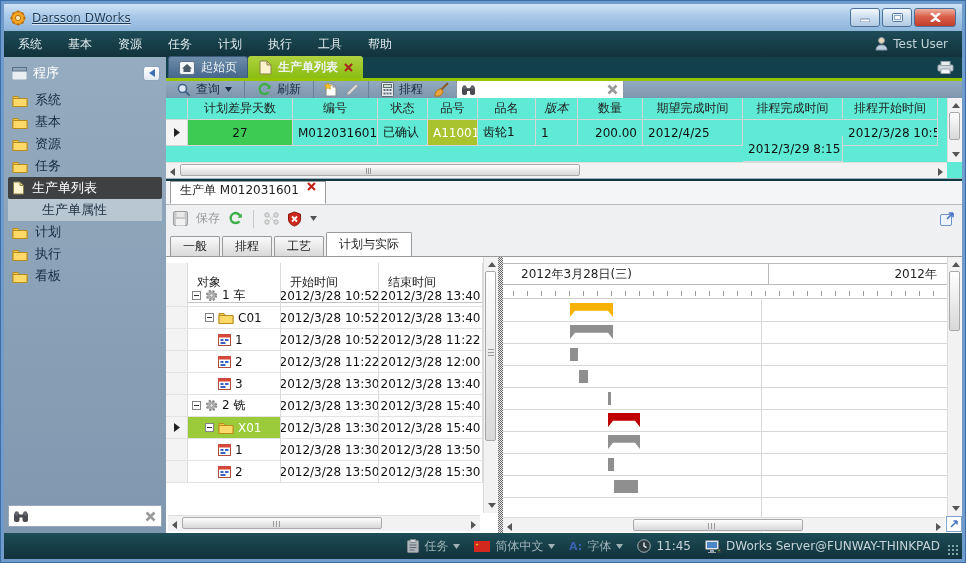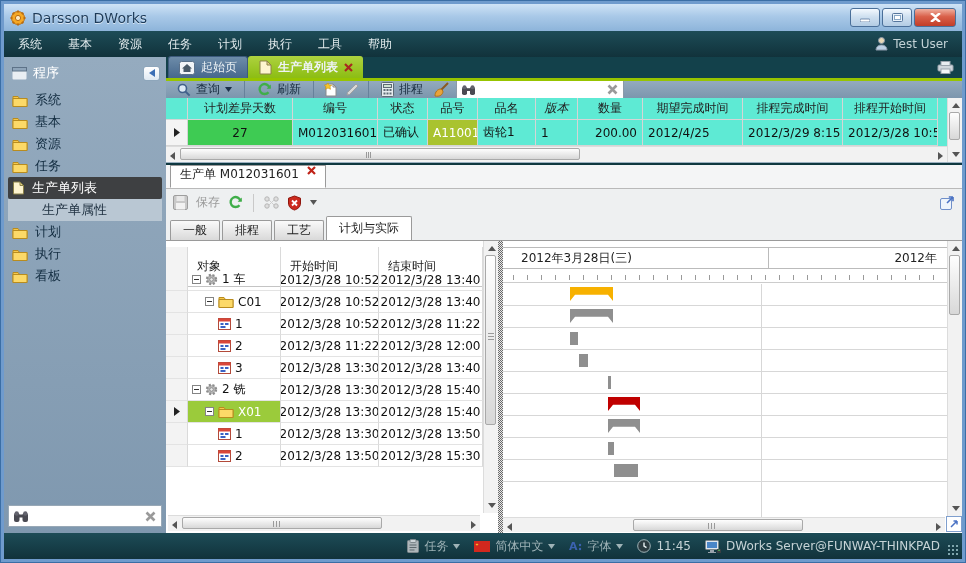--- a/index.html
+++ b/index.html
@@ -3,21 +3,21 @@
 <meta charset="utf-8">
 <style>
   * { margin:0; padding:0; box-sizing:border-box; }
   html,body { width:966px; height:563px; font-family:"DejaVu Sans", sans-serif; font-size:12px; overflow:hidden; }
   .win { position:absolute; inset:0; background:#6f9bcd; border:1px solid #3b6ea5; padding:3px; display:flex; flex-direction:column; }
   svg { display:block; }
   .icon { display:inline-flex; align-items:center; justify-content:center; flex:none; }
 
   
   .titlebar { height:27px; background:linear-gradient(#cfe3f6,#a9c9e8 45%,#8db4da); display:flex; align-items:center; padding:0 6px; gap:6px; }
-  .titlebar .title { color:#1c3a58; text-shadow:0 1px 0 rgba(255,255,255,.6); font-size:14px; flex:1; }
+  .titlebar .title { color:#1c3a58; text-shadow:0 1px 0 rgba(255,255,255,.6); font-size:12px; flex:1;text-decoration:underline; }
   .winbtns { display:flex; gap:2px; }
   .winbtn { width:30px; height:19px; border:1px solid #4a6f99; border-radius:3px; background:linear-gradient(#f4f9fe,#cfe0f0 45%,#b3cce4); display:flex; align-items:center; justify-content:center; }
   .winbtn.close { width:42px; background:linear-gradient(#f0b0a0,#d9604a 45%,#c23d28); }
 
   
   .menubar { height:26px; background:linear-gradient(#1d4c57,#11323b); display:flex; align-items:center; padding:0 14px; gap:26px; }
   .menu-item { color:#e3ecee; cursor:default; }
   .menubar .spacer { flex:1; }
   .userbox { display:flex; align-items:center; gap:5px; color:#c2d2d6; }
 
@@ -427,21 +427,21 @@
                   </span>
                 </div>
                 <div class="gcell" style="width: 105px; background: rgb(62, 203, 83); justify-content: center;">27</div>
                 <div class="gcell" style="width: 85px;">M012031601</div>
                 <div class="gcell" style="width: 50px;">已确认</div>
                 <div class="gcell" style="width: 50px; background: rgb(169, 195, 47); color: rgb(255, 255, 255);">A11001</div>
                 <div class="gcell" style="width: 58px;">齿轮1</div>
                 <div class="gcell" style="width: 42px;">1</div>
                 <div class="gcell" style="width: 65px; justify-content: flex-end;">200.00</div>
                 <div class="gcell" style="width: 100px;">2012/4/25</div>
-                <div class="gcell" style="width: 100px;">2012/3/29 8:15</div>
+                <div class="gcell" style="width: 100px; margin-top: 16px;">2012/3/29 8:15</div>
                 <div class="gcell" style="width: 95px;">2012/3/28 10:52</div>
               </div>
             <div class="hscroll">
               <div class="arr" style="left:4px;top:5px;border-top:4px solid transparent;border-bottom:4px solid transparent;border-right:5px solid #555;"></div>
               <div class="arr" style="right:4px;top:5px;border-top:4px solid transparent;border-bottom:4px solid transparent;border-left:5px solid #555;"></div>
               <div class="sb-thumb h" style="left:14px;width:400px;"></div>
               <div class="grip" style="left:200px;top:5px;">
                   <i style="width:1px;height:6px;"></i>
                   <i style="width:1px;height:6px;"></i>
                   <i style="width:1px;height:6px;"></i>

